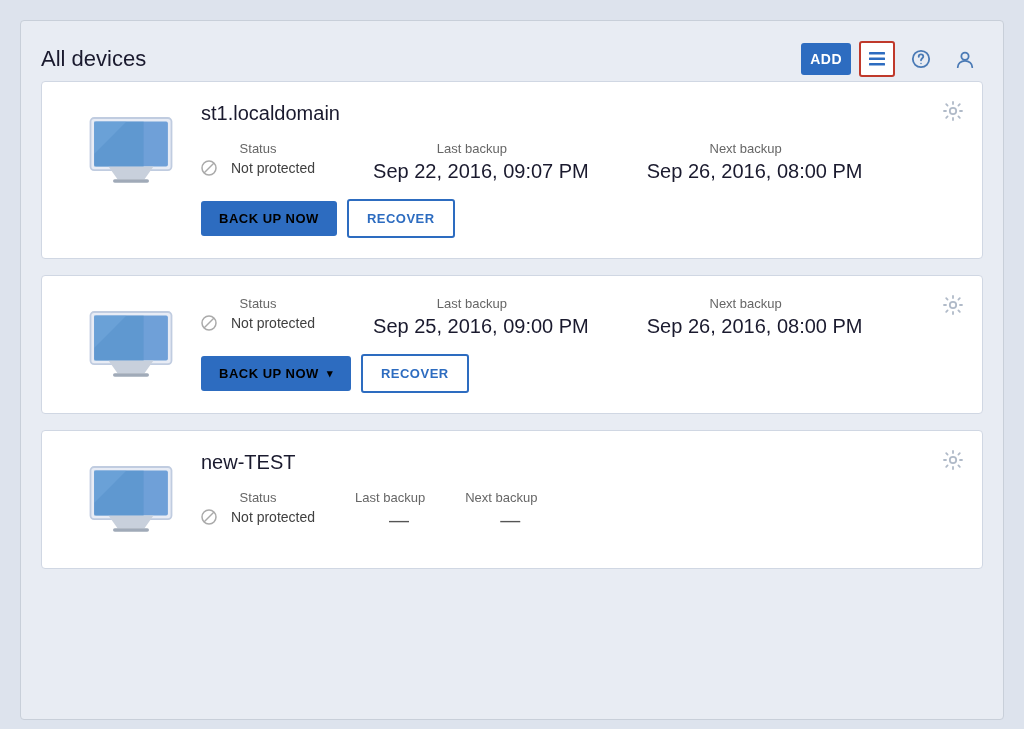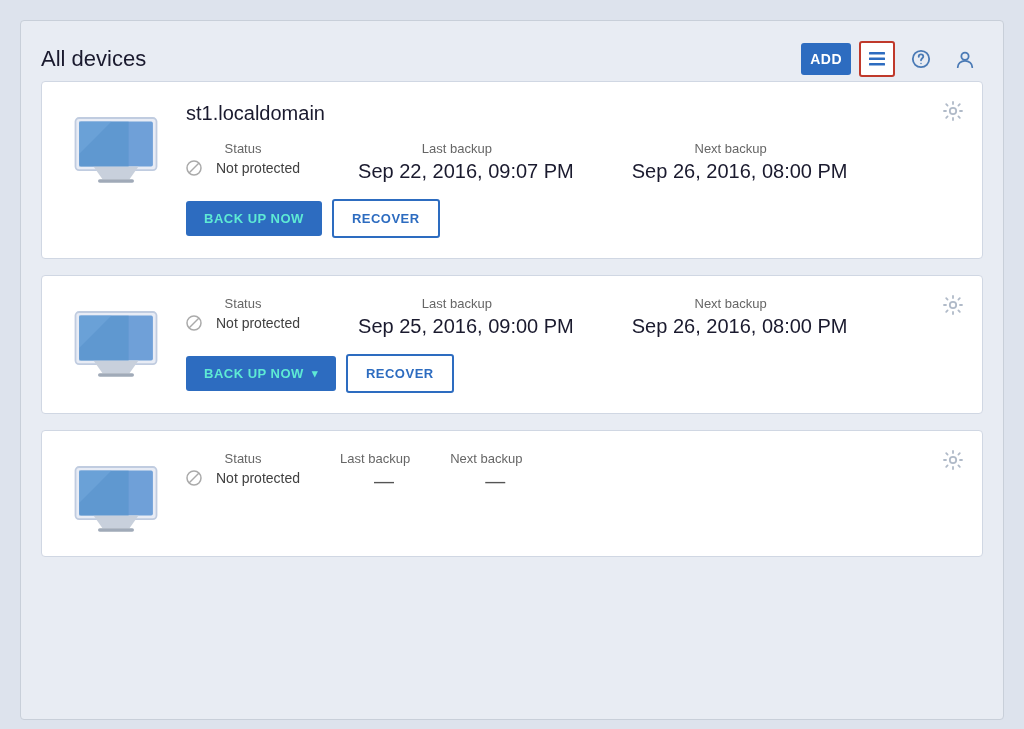--- a/index.html
+++ b/index.html
@@ -65,21 +65,21 @@
       color: #4a7ab5;
     }
     .icon-button svg {
       width: 20px;
       height: 20px;
     }
     .device-card {
       background: white;
       border-radius: 4px;
       border: 1px solid #d0d7e3;
-      padding: 20px 24px;
+      padding: 20px 39px;
       margin-bottom: 16px;
       display: flex;
       align-items: flex-start;
       gap: 20px;
       position: relative;
     }
     .device-icon {
       width: 100px;
       flex-shrink: 0;
       display: flex;
@@ -127,21 +127,21 @@
       color: #404040;
       font-size: 14px;
     }
     .device-buttons {
       display: flex;
       gap: 10px;
       align-items: center;
     }
     .btn-backup {
       background: #2d6cc0;
-      color: #5eead4;
+      color: #000000;
       border: none;
       padding: 10px 18px;
       font-size: 13px;
       font-weight: 700;
       border-radius: 3px;
       cursor: pointer;
       letter-spacing: 0.5px;
       display: flex;
       align-items: center;
       gap: 6px;
@@ -314,20 +314,21 @@
         <svg class="monitor-svg" viewBox="0 0 100 80" xmlns="http://www.w3.org/2000/svg">
           <rect x="5" y="5" width="90" height="58" rx="4" ry="4" fill="#e8ecf5" stroke="#c0cce0" stroke-width="2"></rect>
           <rect x="9" y="9" width="82" height="50" rx="2" ry="2" fill="#6fa0d8"></rect>
           <polygon points="25,59 75,59 65,73 35,73" fill="#c8d0dc"></polygon>
           <rect x="30" y="73" width="40" height="4" rx="2" fill="#a0aab8"></rect>
           <rect x="9" y="9" width="55" height="50" fill="#5090c8" opacity="0.5"></rect>
           <polygon points="9,9 45,9 9,45" fill="#7ab0e0" opacity="0.4"></polygon>
         </svg>
       </div>
       <div class="device-info">
+        <div class="device-name">new-TEST</div>
         <div class="device-meta">
           <div class="meta-group">
             <span class="meta-label">Status</span>
             <span class="status-not-protected">
               <svg width="16" height="16" viewBox="0 0 16 16">
                 <circle cx="8" cy="8" r="7" fill="none" stroke="#aaa" stroke-width="1.5"></circle>
                 <line x1="3" y1="13" x2="13" y2="3" stroke="#aaa" stroke-width="1.5"></line>
               </svg>
               <span>Not protected</span>
             </span>

